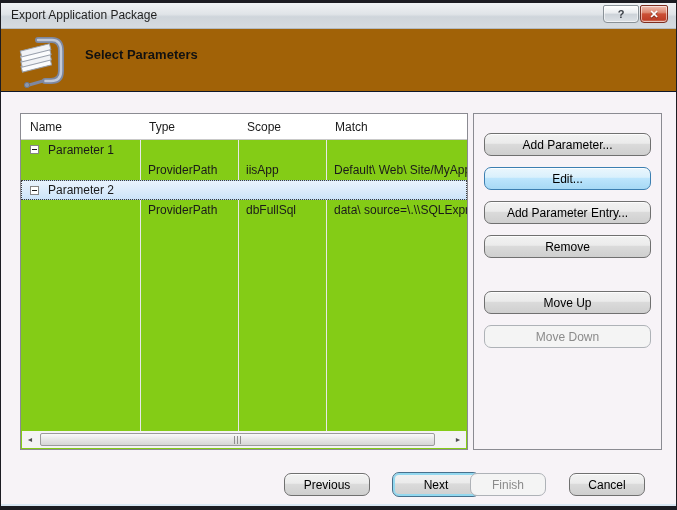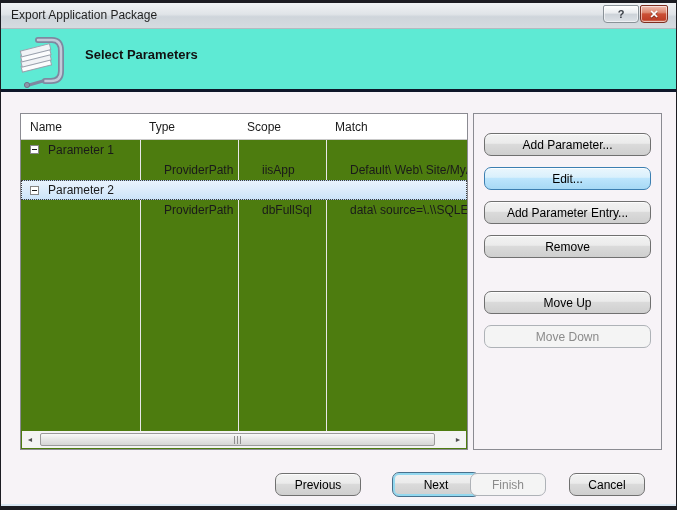--- a/index.html
+++ b/index.html
@@ -37,43 +37,43 @@
   }
   .close-btn {
     right: 8px; width: 28px;
     background: linear-gradient(180deg, #f2bdb0 0%, #dd8a72 40%, #cb5036 50%, #bf4028 85%, #d98a75 100%);
     border: 1px solid #7e2d1f; color: #fff; text-shadow: 0 1px 1px rgba(0,0,0,.45);
   }
 
   
   .wizard-header {
     position: absolute; top: 26px; left: 0; right: 0; height: 63px;
-    background: #5eead4; border-bottom: 3px solid #0f172a;
+    background: #a16207; border-bottom: 1px solid #0f172a;
   }
   .wizard-icon { position: absolute; left: 15px; top: 5px; width: 50px; height: 54px; }
   .wizard-title { position: absolute; left: 84px; top: 18px; font-size: 13px; font-weight: bold; color: #111; }
 
   
   .listview {
     position: absolute; left: 19px; top: 110px; width: 448px; height: 337px;
-    background: #4d7c0f; border: 1px solid #8b8b92;
+    background: #84cc16; border: 1px solid #8b8b92;
   }
   .gridline { position: absolute; top: 0; bottom: 18px; width: 1px; background: #e7e7e7; }
   .lv-header {
     position: relative; height: 26px; display: grid;
     grid-template-columns: 119px 98px 88px 1fr;
     align-items: center; border-bottom: 1px solid #c9c9c9; background: #fff;
   }
   .lv-header .cell { padding-left: 9px; color: #1a1a1a; }
   .lv-row {
     position: relative; height: 20px; display: grid;
     grid-template-columns: 119px 98px 88px 1fr;
     align-items: center;
   }
-  .lv-row .cell { padding-left: 24px; white-space: nowrap; overflow: hidden; }
+  .lv-row .cell { padding-left: 8px; white-space: nowrap; overflow: hidden; }
   .lv-row .cell.name { padding-left: 27px; }
   .lv-row.selected {
     background: linear-gradient(180deg, #e9f3fd 0%, #cde4f9 100%);
     outline: 1px dotted #3c3c3c; outline-offset: -1px;
     border-top: 1px solid #b8d4f1; border-bottom: 1px solid #b8d4f1;
   }
   .expander {
     position: absolute; left: 9px; top: 5px; width: 9px; height: 9px;
     background: #fff; border: 1px solid #868686;
   }
@@ -221,19 +221,19 @@
 
   <div class="side-panel">
     <div class="btn">Add Parameter...</div>
     <div class="btn hovered">Edit...</div>
     <div class="btn">Add Parameter Entry...</div>
     <div class="btn">Remove</div>
     <div class="btn gap-above">Move Up</div>
     <div class="btn disabled">Move Down</div>
   </div>
 
-  <div class="btn footer-btn" style="left:274px; top:470px; width:86px;">Previous</div>
+  <div class="btn footer-btn" style="left:283px; top:470px; width:86px;">Previous</div>
   <div class="btn footer-btn default-focused" style="left:375px; top:469px; width:88px; height:25px;">Next</div>
   <div class="btn footer-btn disabled" style="left:469px; top:470px;">Finish</div>
   <div class="btn footer-btn" style="left:568px; top:470px;">Cancel</div>
 
   <div class="bottom-highlight"></div>
 </div>
 
 </body></html>

